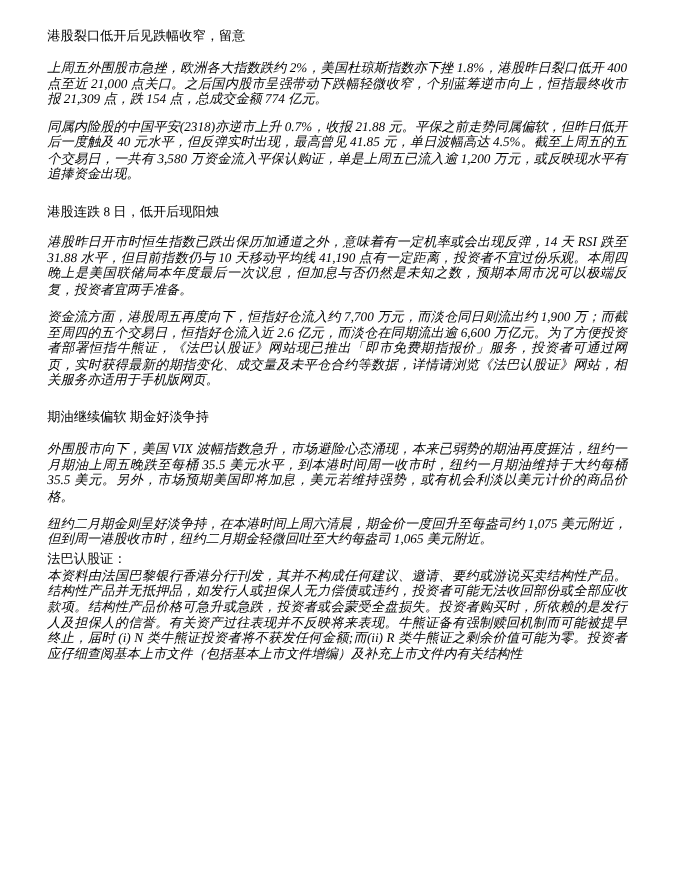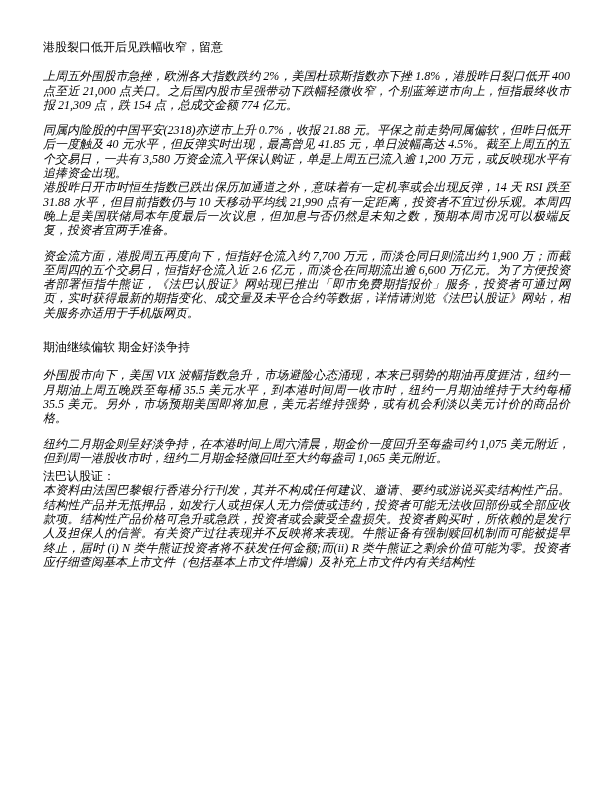--- a/index.html
+++ b/index.html
@@ -9,21 +9,21 @@
   }
   body {
     width: 612px;
     height: 792px;
     overflow: hidden;
   }
   .page {
     box-sizing: border-box;
     width: 612px;
     height: 792px;
-    padding: 40px 42px 0 43px;
+    padding: 25px 42px 0 43px;
     font-family: "Liberation Serif", "DejaVu Serif", serif;
     font-size: 12px;
     line-height: 14.3px;
     color: #000000;
     text-align: justify;
   }
   .heading {
     margin: 0 0 15px 0;
     font-weight: normal;
     text-align: left;
@@ -45,21 +45,22 @@
 
 <div class="page">
 
   <div class="section sec-open">
     <div class="heading">港股裂口低开后见跌幅收窄，留意</div>
     <p class="para">上周五外围股市急挫，欧洲各大指数跌约 2%，美国杜琼斯指数亦下挫 1.8%，港股昨日裂口低开 400 点至近 21,000 点关口。之后国内股市呈强带动下跌幅轻微收窄，个别蓝筹逆市向上，恒指最终收市报 21,309 点，跌 154 点，总成交金额 774 亿元。</p>
     <p class="para">同属内险股的中国平安(2318)亦逆市上升 0.7%，收报 21.88 元。平保之前走势同属偏软，但昨日低开后一度触及 40 元水平，但反弹实时出现，最高曾见 41.85 元，单日波幅高达 4.5%。截至上周五的五个交易日，一共有 3,580 万资金流入平保认购证，单是上周五已流入逾 1,200 万元，或反映现水平有追捧资金出现。</p>
   </div>
 
   <div class="section sec-hsi">
-    <p class="para">港股昨日开市时恒生指数已跌出保历加通道之外，意味着有一定机率或会出现反弹，14 天 RSI 跌至 31.88 水平，但目前指数仍与 10 天移动平均线 21,990 点有一定距离，投资者不宜过份乐观。本周四晚上是美国联储局本年度最后一次议息，但加息与否仍然是未知之数，预期本周市况可以极端反复，投资者宜两手准备。</p>
+    <div class="heading">港股连跌 8 日，低开后现阳烛</div>
+    <p class="para">港股昨日开市时恒生指数已跌出保历加通道之外，意味着有一定机率或会出现反弹，14 天 RSI 跌至 31.88 水平，但目前指数仍与 10 天移动平均线 41,190 点有一定距离，投资者不宜过份乐观。本周四晚上是美国联储局本年度最后一次议息，但加息与否仍然是未知之数，预期本周市况可以极端反复，投资者宜两手准备。</p>
     <p class="para">资金流方面，港股周五再度向下，恒指好仓流入约 7,700 万元，而淡仓同日则流出约 1,900 万；而截至周四的五个交易日，恒指好仓流入近 2.6 亿元，而淡仓在同期流出逾 6,600 万亿元。为了方便投资者部署恒指牛熊证，《法巴认股证》网站现已推出「即市免费期指报价」服务，投资者可通过网页，实时获得最新的期指变化、成交量及未平仓合约等数据，详情请浏览《法巴认股证》网站，相关服务亦适用于手机版网页。</p>
   </div>
 
   <div class="section sec-oil">
     <div class="heading">期油继续偏软 期金好淡争持</div>
     <p class="para">外围股市向下，美国 VIX 波幅指数急升，市场避险心态涌现，本来已弱势的期油再度捱沽，纽约一月期油上周五晚跌至每桶 35.5 美元水平，到本港时间周一收市时，纽约一月期油维持于大约每桶 35.5 美元。另外，市场预期美国即将加息，美元若维持强势，或有机会利淡以美元计价的商品价格。</p>
     <p class="para">纽约二月期金则呈好淡争持，在本港时间上周六清晨，期金价一度回升至每盎司约 1,075 美元附近，但到周一港股收市时，纽约二月期金轻微回吐至大约每盎司 1,065 美元附近。</p>
   </div>
 
   <div class="section sec-disc">

